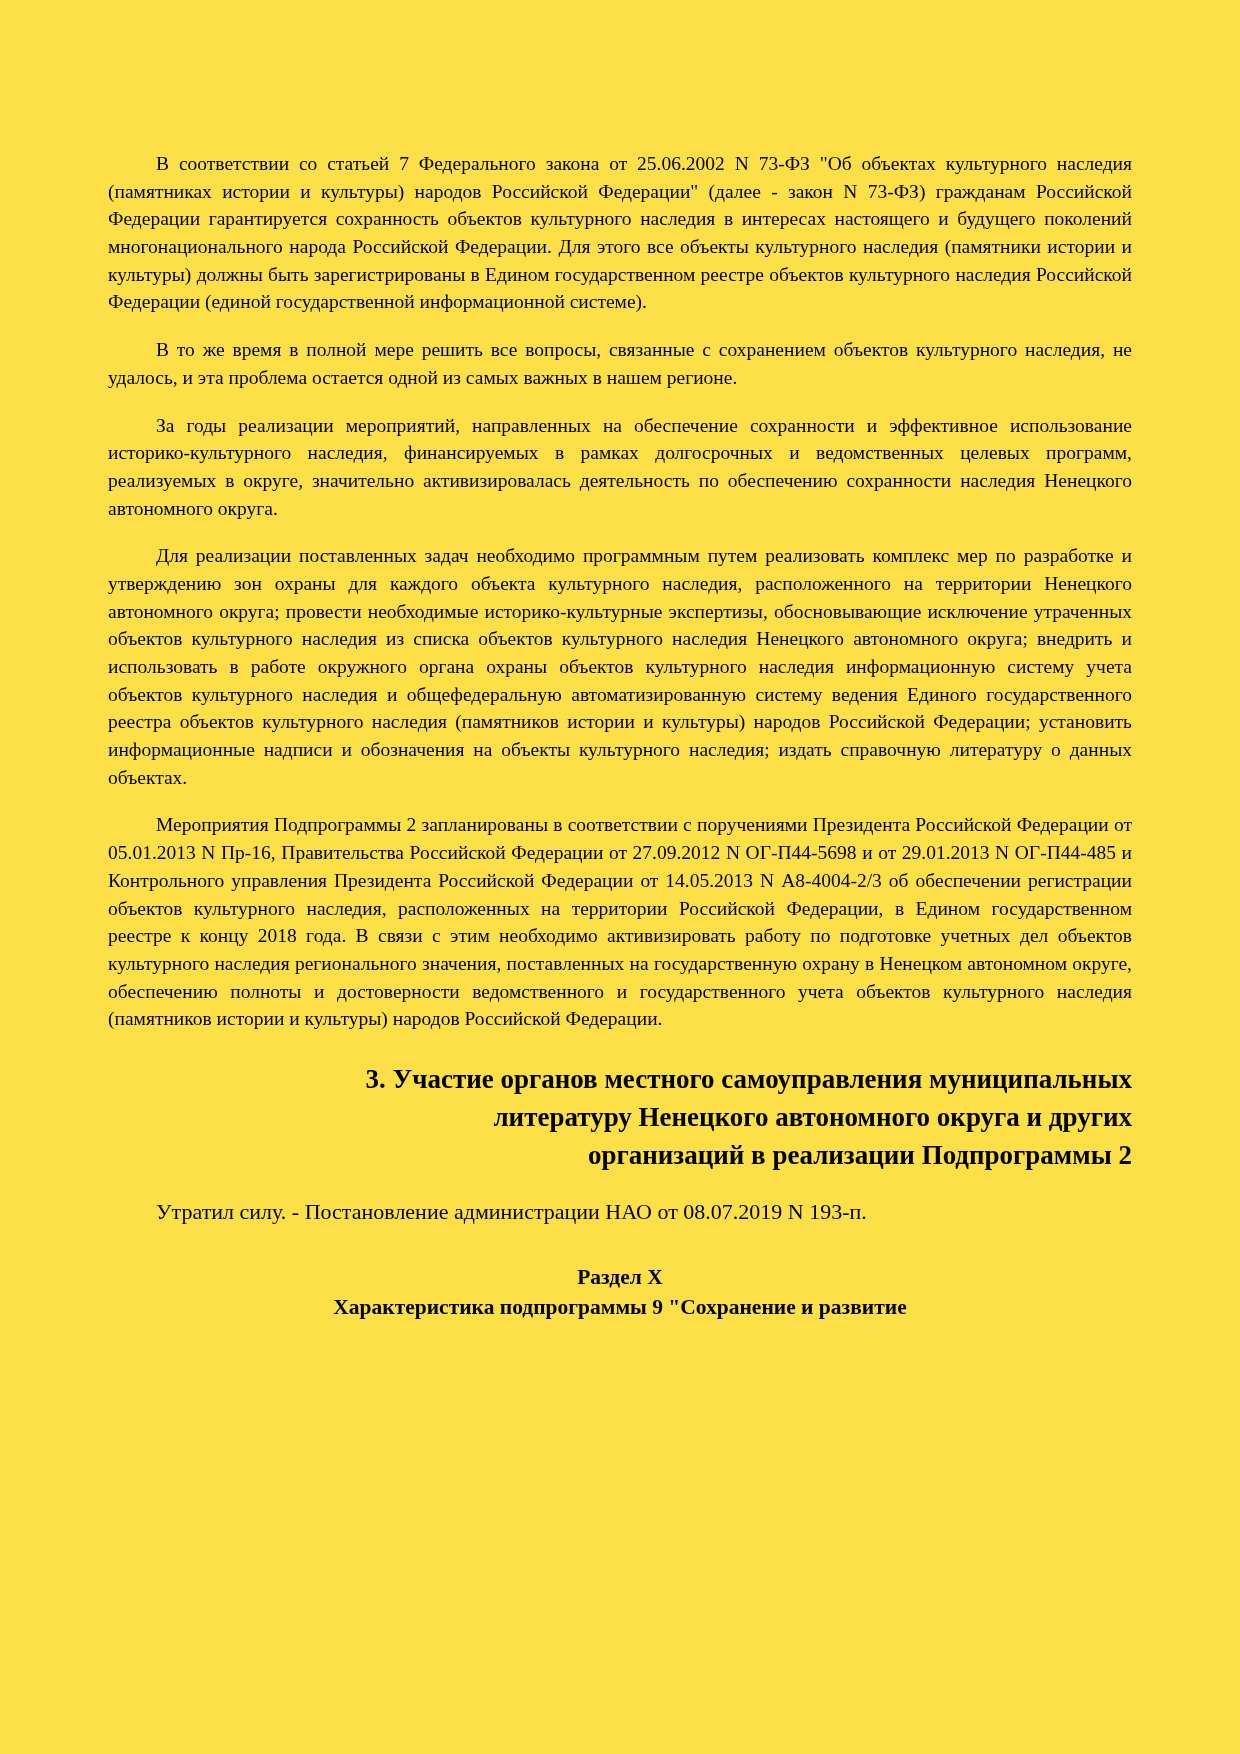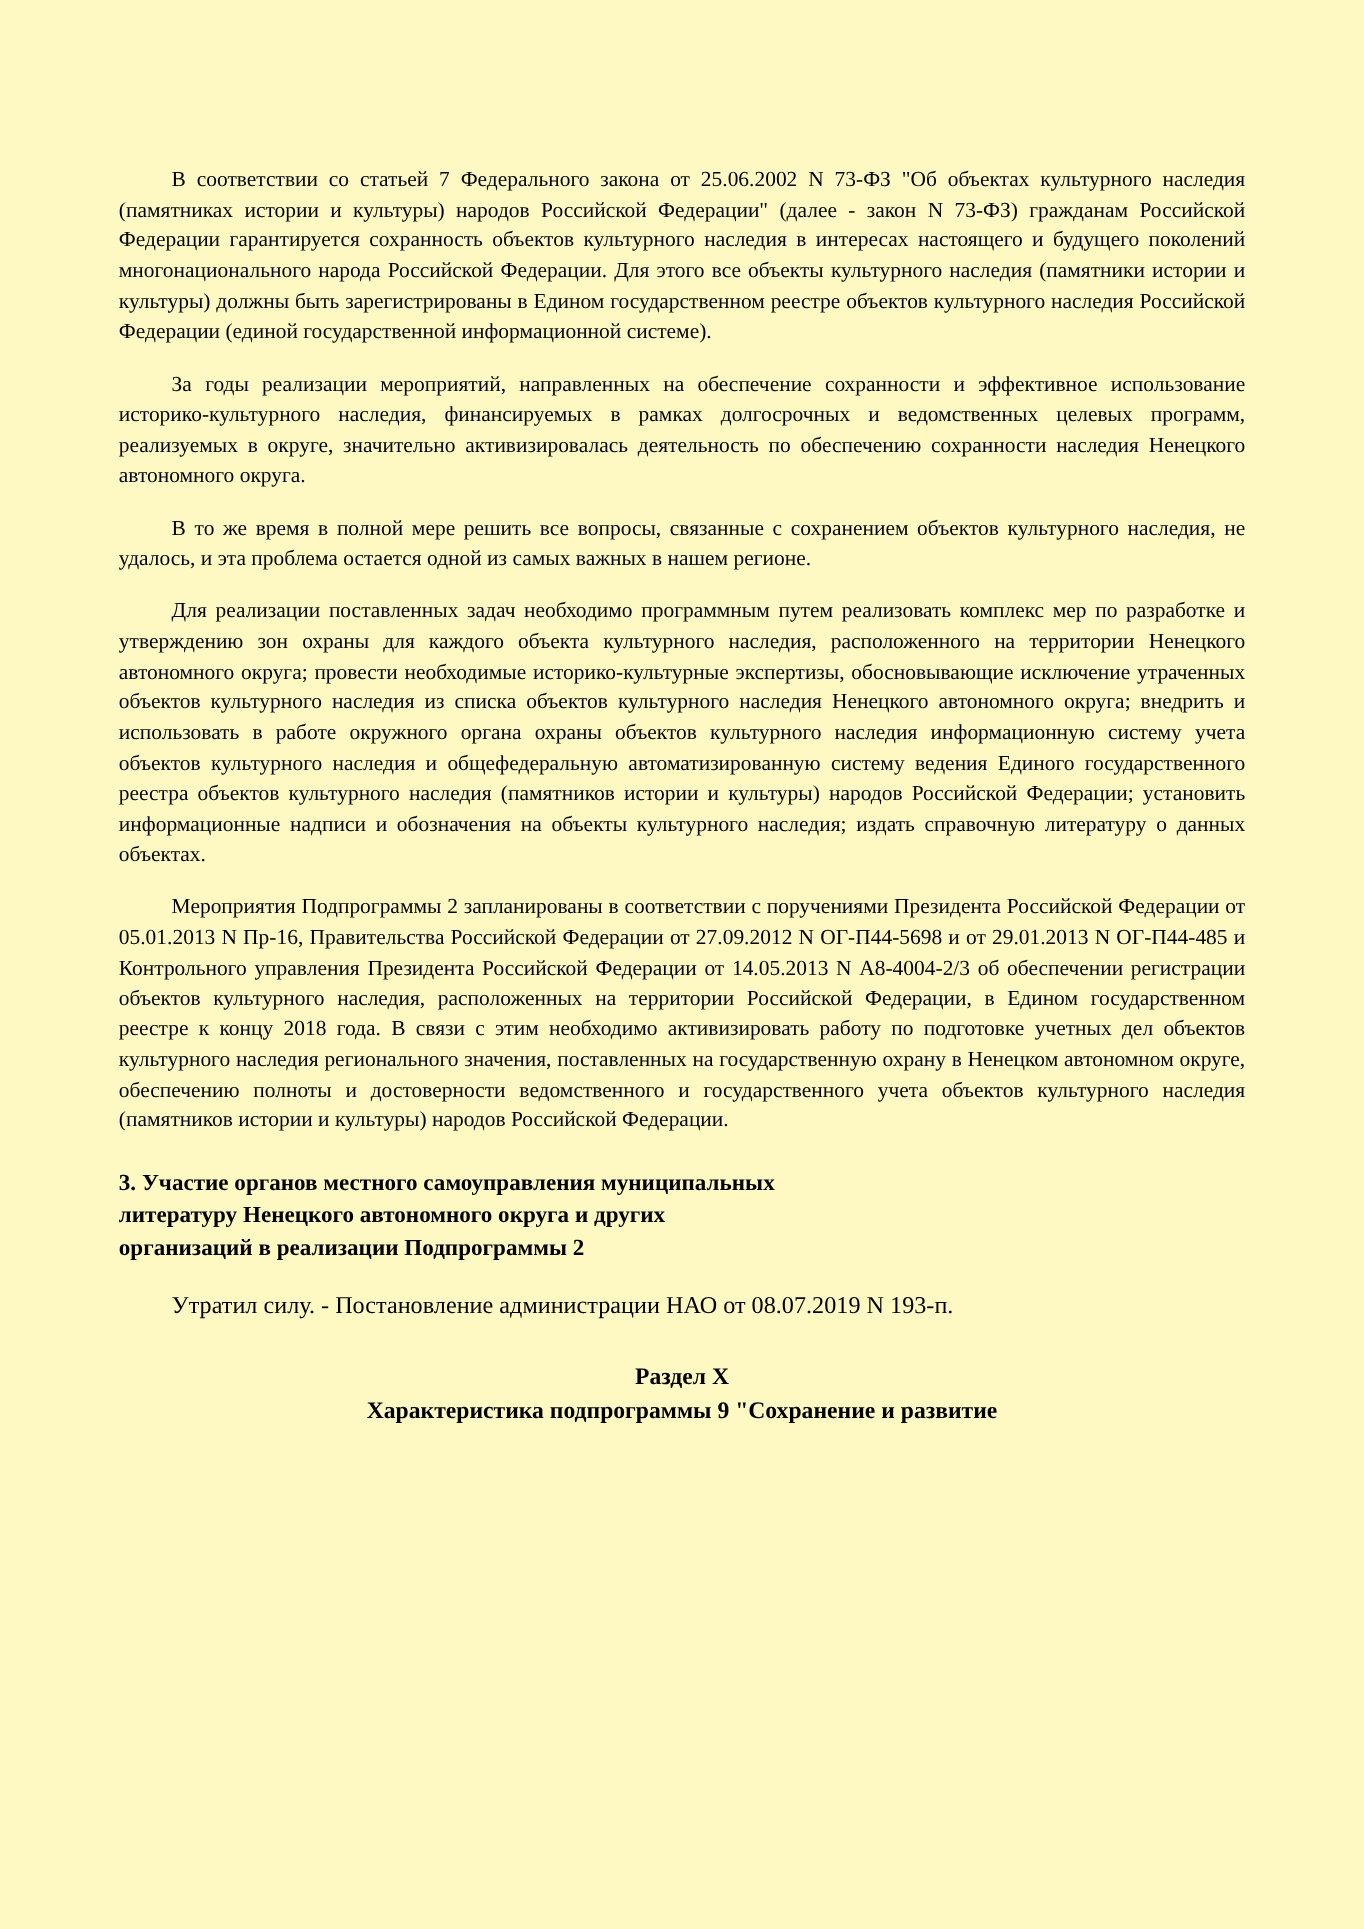--- a/index.html
+++ b/index.html
@@ -4,41 +4,41 @@
 <style>
   html, body {
     margin: 0;
     padding: 0;
     background: #ffffff;
   }
   .page {
     position: relative;
     width: 1240px;
     height: 1754px;
-    background: #fef9c3;
+    background: #fde047;
     box-sizing: border-box;
     padding: 150px 108px 60px 108px;
     font-family: "Liberation Serif", "DejaVu Serif", serif;
     color: #000000;
   }
   .body-text {
     font-size: 19.5px;
     line-height: 1.42;
     text-align: justify;
     text-indent: 48px;
     margin: 0 0 20px 0;
     hyphens: none;
   }
   .body-text:last-of-type {
     margin-bottom: 0;
   }
   .heading {
-    text-align: left;
+    text-align: right;
     font-weight: bold;
-    font-size: 21px;
+    font-size: 27px;
     line-height: 1.40;
     margin: 28px 0 22px 0;
   }
   .heading span {
     display: block;
   }
   .note {
     font-size: 22px;
     line-height: 1.42;
     text-align: left;
@@ -55,22 +55,22 @@
   .section-title span {
     display: block;
   }
 </style>
 </head>
 <body>
 
 <div class="page">
 
   <p class="body-text">В соответствии со статьей 7 Федерального закона от 25.06.2002 N 73-ФЗ "Об объектах культурного наследия (памятниках истории и культуры) народов Российской Федерации" (далее - закон N 73-ФЗ) гражданам Российской Федерации гарантируется сохранность объектов культурного наследия в интересах настоящего и будущего поколений многонационального народа Российской Федерации. Для этого все объекты культурного наследия (памятники истории и культуры) должны быть зарегистрированы в Едином государственном реестре объектов культурного наследия Российской Федерации (единой государственной информационной системе).</p>
+  <p class="body-text">В то же время в полной мере решить все вопросы, связанные с сохранением объектов культурного наследия, не удалось, и эта проблема остается одной из самых важных в нашем регионе.</p>
   <p class="body-text">За годы реализации мероприятий, направленных на обеспечение сохранности и эффективное использование историко-культурного наследия, финансируемых в рамках долгосрочных и ведомственных целевых программ, реализуемых в округе, значительно активизировалась деятельность по обеспечению сохранности наследия Ненецкого автономного округа.</p>
-  <p class="body-text">В то же время в полной мере решить все вопросы, связанные с сохранением объектов культурного наследия, не удалось, и эта проблема остается одной из самых важных в нашем регионе.</p>
   <p class="body-text">Для реализации поставленных задач необходимо программным путем реализовать комплекс мер по разработке и утверждению зон охраны для каждого объекта культурного наследия, расположенного на территории Ненецкого автономного округа; провести необходимые историко-культурные экспертизы, обосновывающие исключение утраченных объектов культурного наследия из списка объектов культурного наследия Ненецкого автономного округа; внедрить и использовать в работе окружного органа охраны объектов культурного наследия информационную систему учета объектов культурного наследия и общефедеральную автоматизированную систему ведения Единого государственного реестра объектов культурного наследия (памятников истории и культуры) народов Российской Федерации; установить информационные надписи и обозначения на объекты культурного наследия; издать справочную литературу о данных объектах.</p>
   <p class="body-text">Мероприятия Подпрограммы 2 запланированы в соответствии с поручениями Президента Российской Федерации от 05.01.2013 N Пр-16, Правительства Российской Федерации от 27.09.2012 N ОГ-П44-5698 и от 29.01.2013 N ОГ-П44-485 и Контрольного управления Президента Российской Федерации от 14.05.2013 N А8-4004-2/3 об обеспечении регистрации объектов культурного наследия, расположенных на территории Российской Федерации, в Едином государственном реестре к концу 2018 года. В связи с этим необходимо активизировать работу по подготовке учетных дел объектов культурного наследия регионального значения, поставленных на государственную охрану в Ненецком автономном округе, обеспечению полноты и достоверности ведомственного и государственного учета объектов культурного наследия (памятников истории и культуры) народов Российской Федерации.</p>
 
   <div class="heading">
     <span>3. Участие органов местного самоуправления муниципальных</span>
     <span>литературу Ненецкого автономного округа и других</span>
     <span>организаций в реализации Подпрограммы 2</span>
   </div>
 
   <p class="note">Утратил силу. - Постановление администрации НАО от 08.07.2019 N 193-п.</p>

